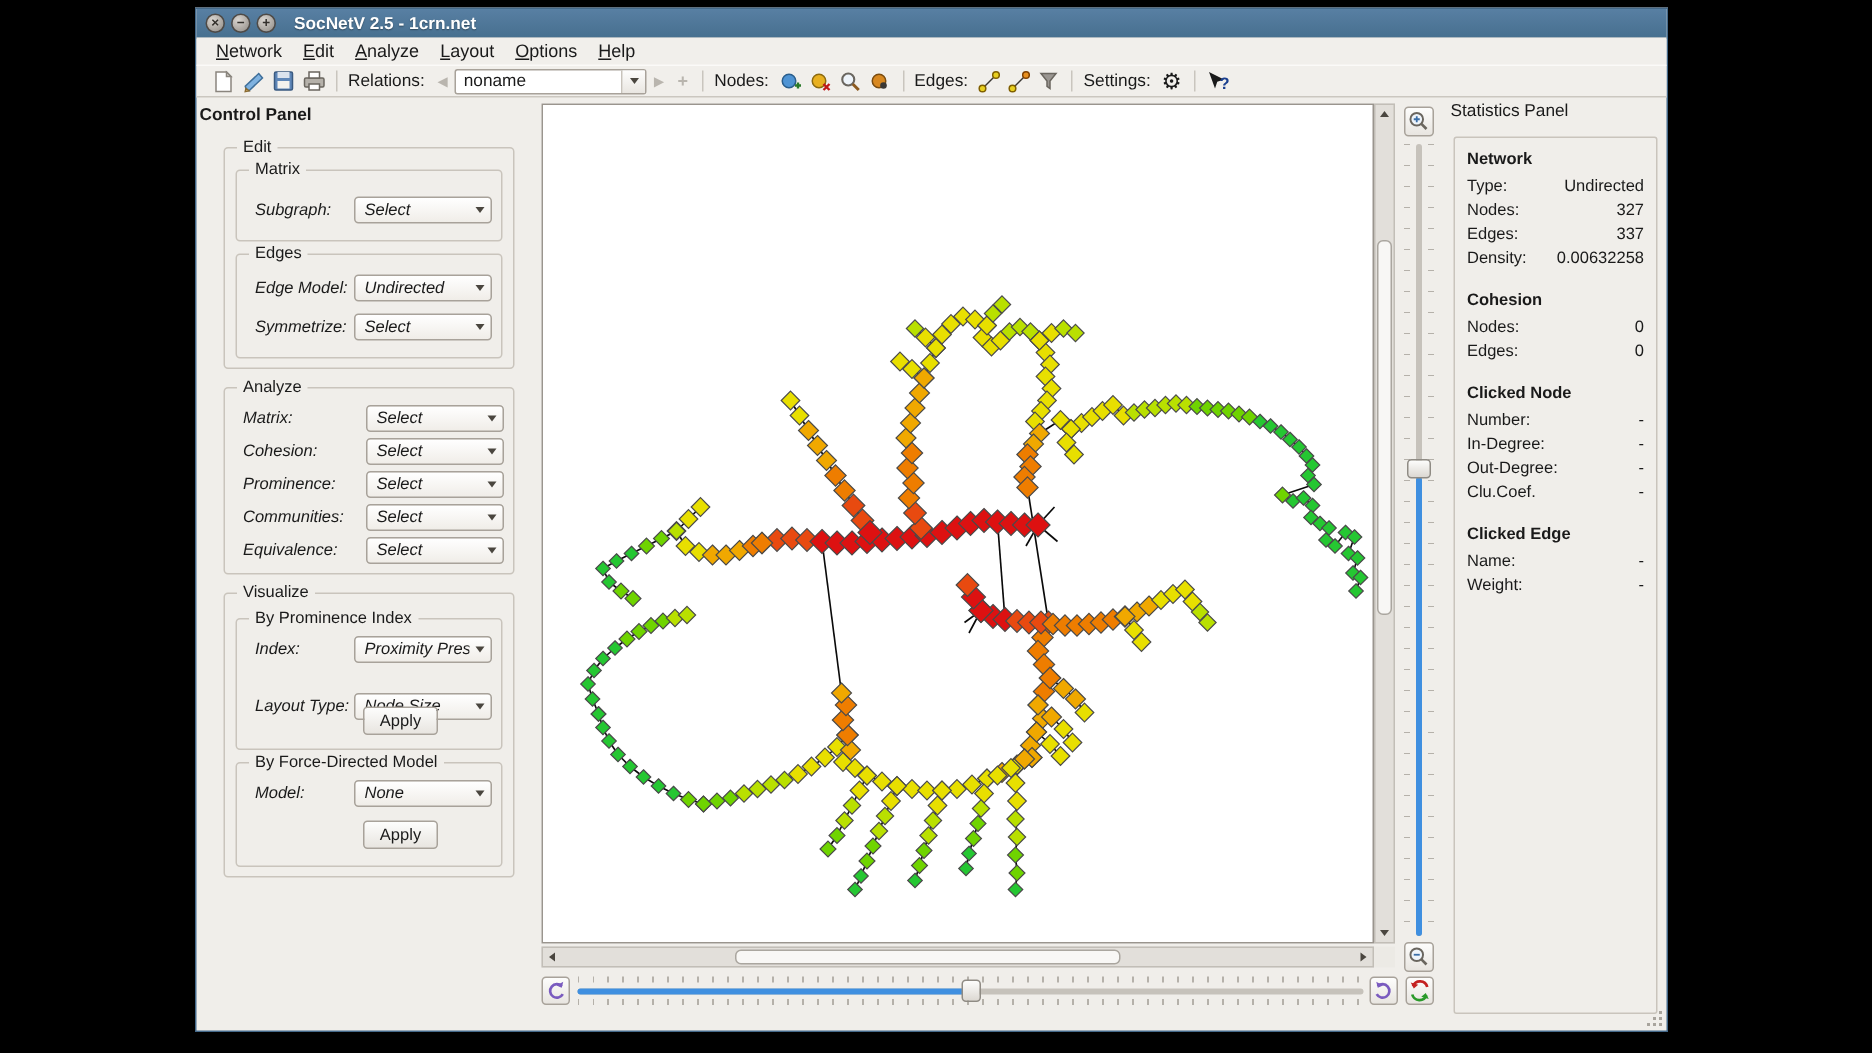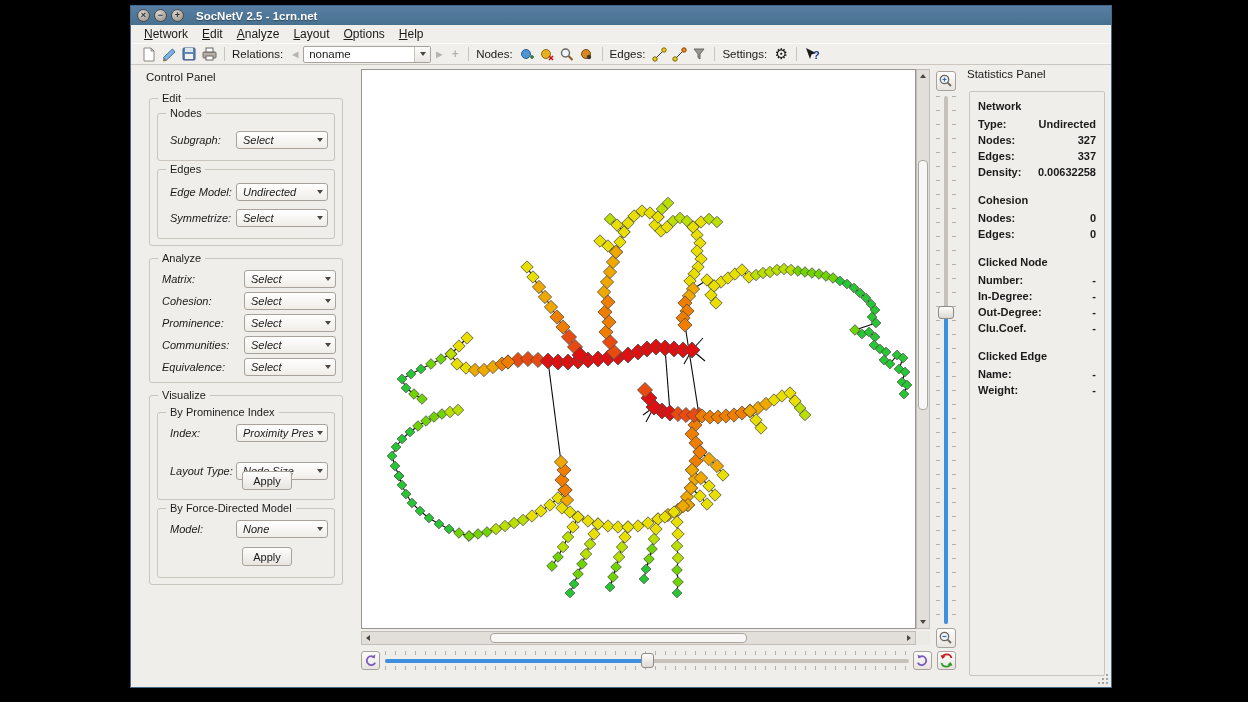--- a/index.html
+++ b/index.html
@@ -88,21 +88,21 @@
   .hslider .ticks-t{top:0;} .hslider .ticks-b{bottom:0;}
   .hslider .handle{position:absolute;top:2px;width:13px;height:15px;background:linear-gradient(#fdfdfc,#dcd8d2);
       border:1px solid #8f8b84;border-radius:3px;box-sizing:border-box;}
   
   .stats-title{position:absolute;left:836px;top:62px;font-size:11.5px;}
   .stats-box{position:absolute;left:838px;top:85px;width:136px;height:585px;
              border:1px solid #c9c4bc;border-radius:2px;font-size:11px;box-sizing:border-box;
              padding:8px 8px 0 8px;}
   .stats-section{margin-bottom:14px;}
   .stats-head{font-weight:bold;margin-bottom:4px;}
-  .stats-row{display:flex;justify-content:space-between;line-height:16px;font-weight:bold;}
+  .stats-row{display:flex;justify-content:space-between;line-height:16px;}
   .resize-grip{position:absolute;right:3px;bottom:3px;width:10px;height:10px;}
   .resize-grip span{position:absolute;width:2px;height:2px;background:#a8a49d;}
 </style>
 </head>
 <body>
 
 <div class="stage">
   <div class="window">
 
     <div class="titlebar">
@@ -213,26 +213,26 @@
       <span class="tb-icon" style="font-size:15px;color:#1a1a1a;">⚙</span>
       <span class="tb-sep"></span>
       <span class="tb-icon">
         <svg width="16" height="15">
             <path d="M2,1 l4,11 l1.5,-4.5 l4.5,-1.5 z" fill="#1a1a1a"></path>
             <text x="9" y="12" font-size="11" font-weight="bold" fill="#1a3f8f" font-family="Liberation Sans, sans-serif">?</text>
           </svg>
       </span>
     </div>
 
-    <div class="panel-label" style="left:15px;top:65px;">Control Panel</div>
+    <div class="panel-label" style="left:2px;top:65px;font-weight:bold;">Control Panel</div>
 
     <div class="groupbox" style="left:18px;top:92px;width:194px;height:148px;">
       <span class="gb-title">Edit</span>
       <div class="groupbox" style="left:7px;top:14px;width:178px;height:48px;">
-        <span class="gb-title">Nodes</span>
+        <span class="gb-title">Matrix</span>
         <div class="row" style="top:16px;">
           <span class="lbl">Subgraph:</span>
           <div class="select">
             <span class="sel-text">Select</span>
             <span class="sel-arrow">
                 <span class="arrow-down"></span>
               </span>
           </div>
         </div>
       </div>

